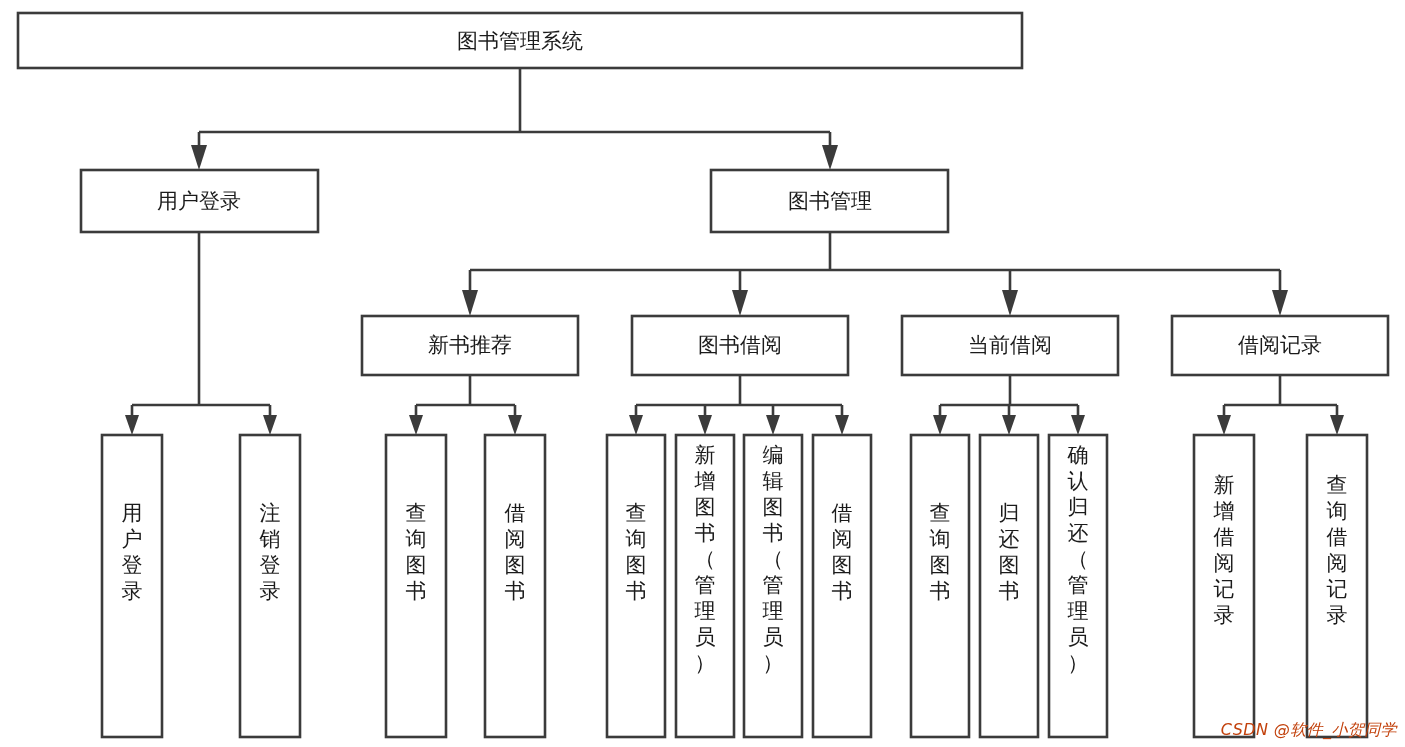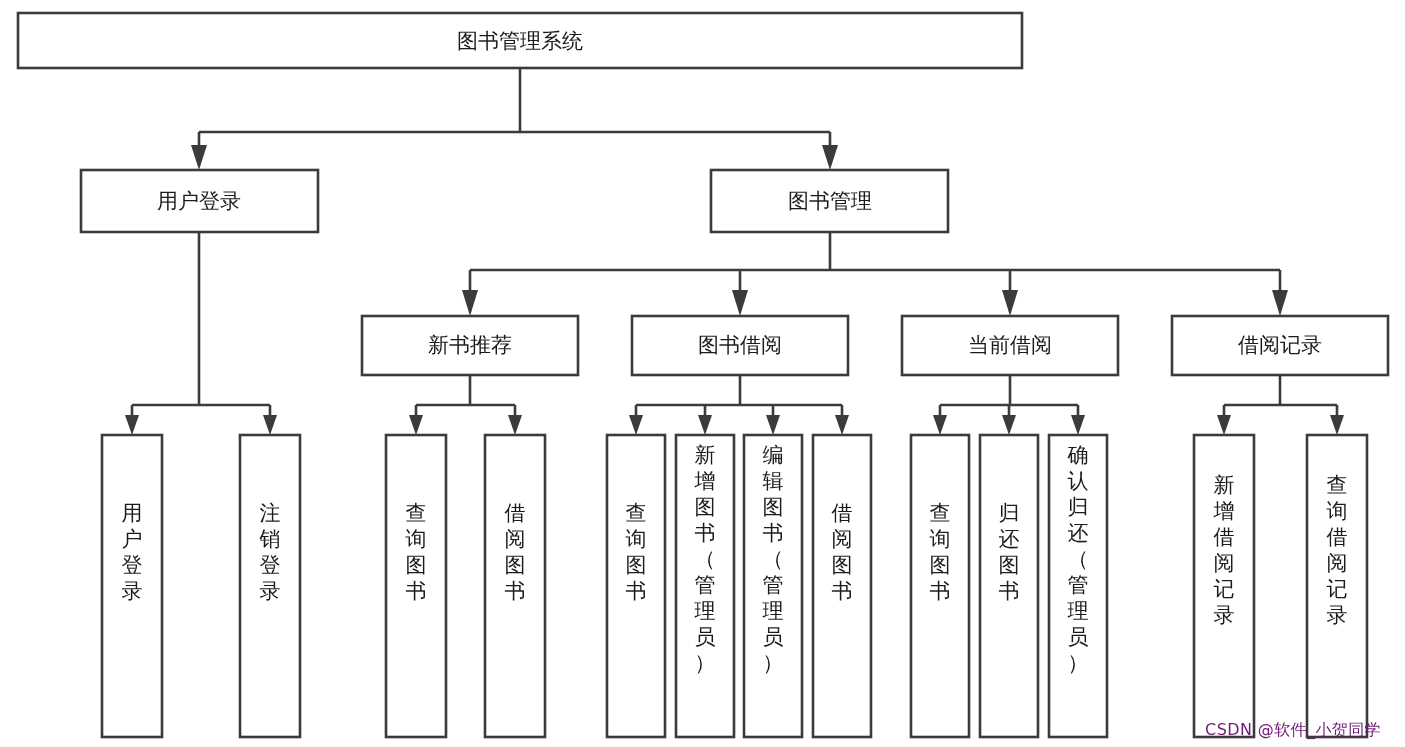--- a/index.html
+++ b/index.html
@@ -50,28 +50,29 @@
     dominant-baseline: middle;
   }
   .node-label-vertical {
     fill: #1b1b1b;
     font-family: "DejaVu Sans", "Liberation Sans", sans-serif;
     font-size: 21px;
     text-anchor: middle;
   }
   .watermark-text {
     position: absolute;
-    right: 24px;
+    right: 8px;
     bottom: 6px;
     font-family: "DejaVu Sans", "Liberation Sans", sans-serif;
     font-size: 16px;
-    color: #701a75;
+    color: #c2410c;
     letter-spacing: 0.4px;
     white-space: nowrap;
     user-select: none;
+    font-style: italic;
   }
 </style>
 </head>
 <body>
 
 <div id="diagram-root">
 
   <svg id="tree-svg" viewBox="0 0 1405 747">
 
     <defs>

